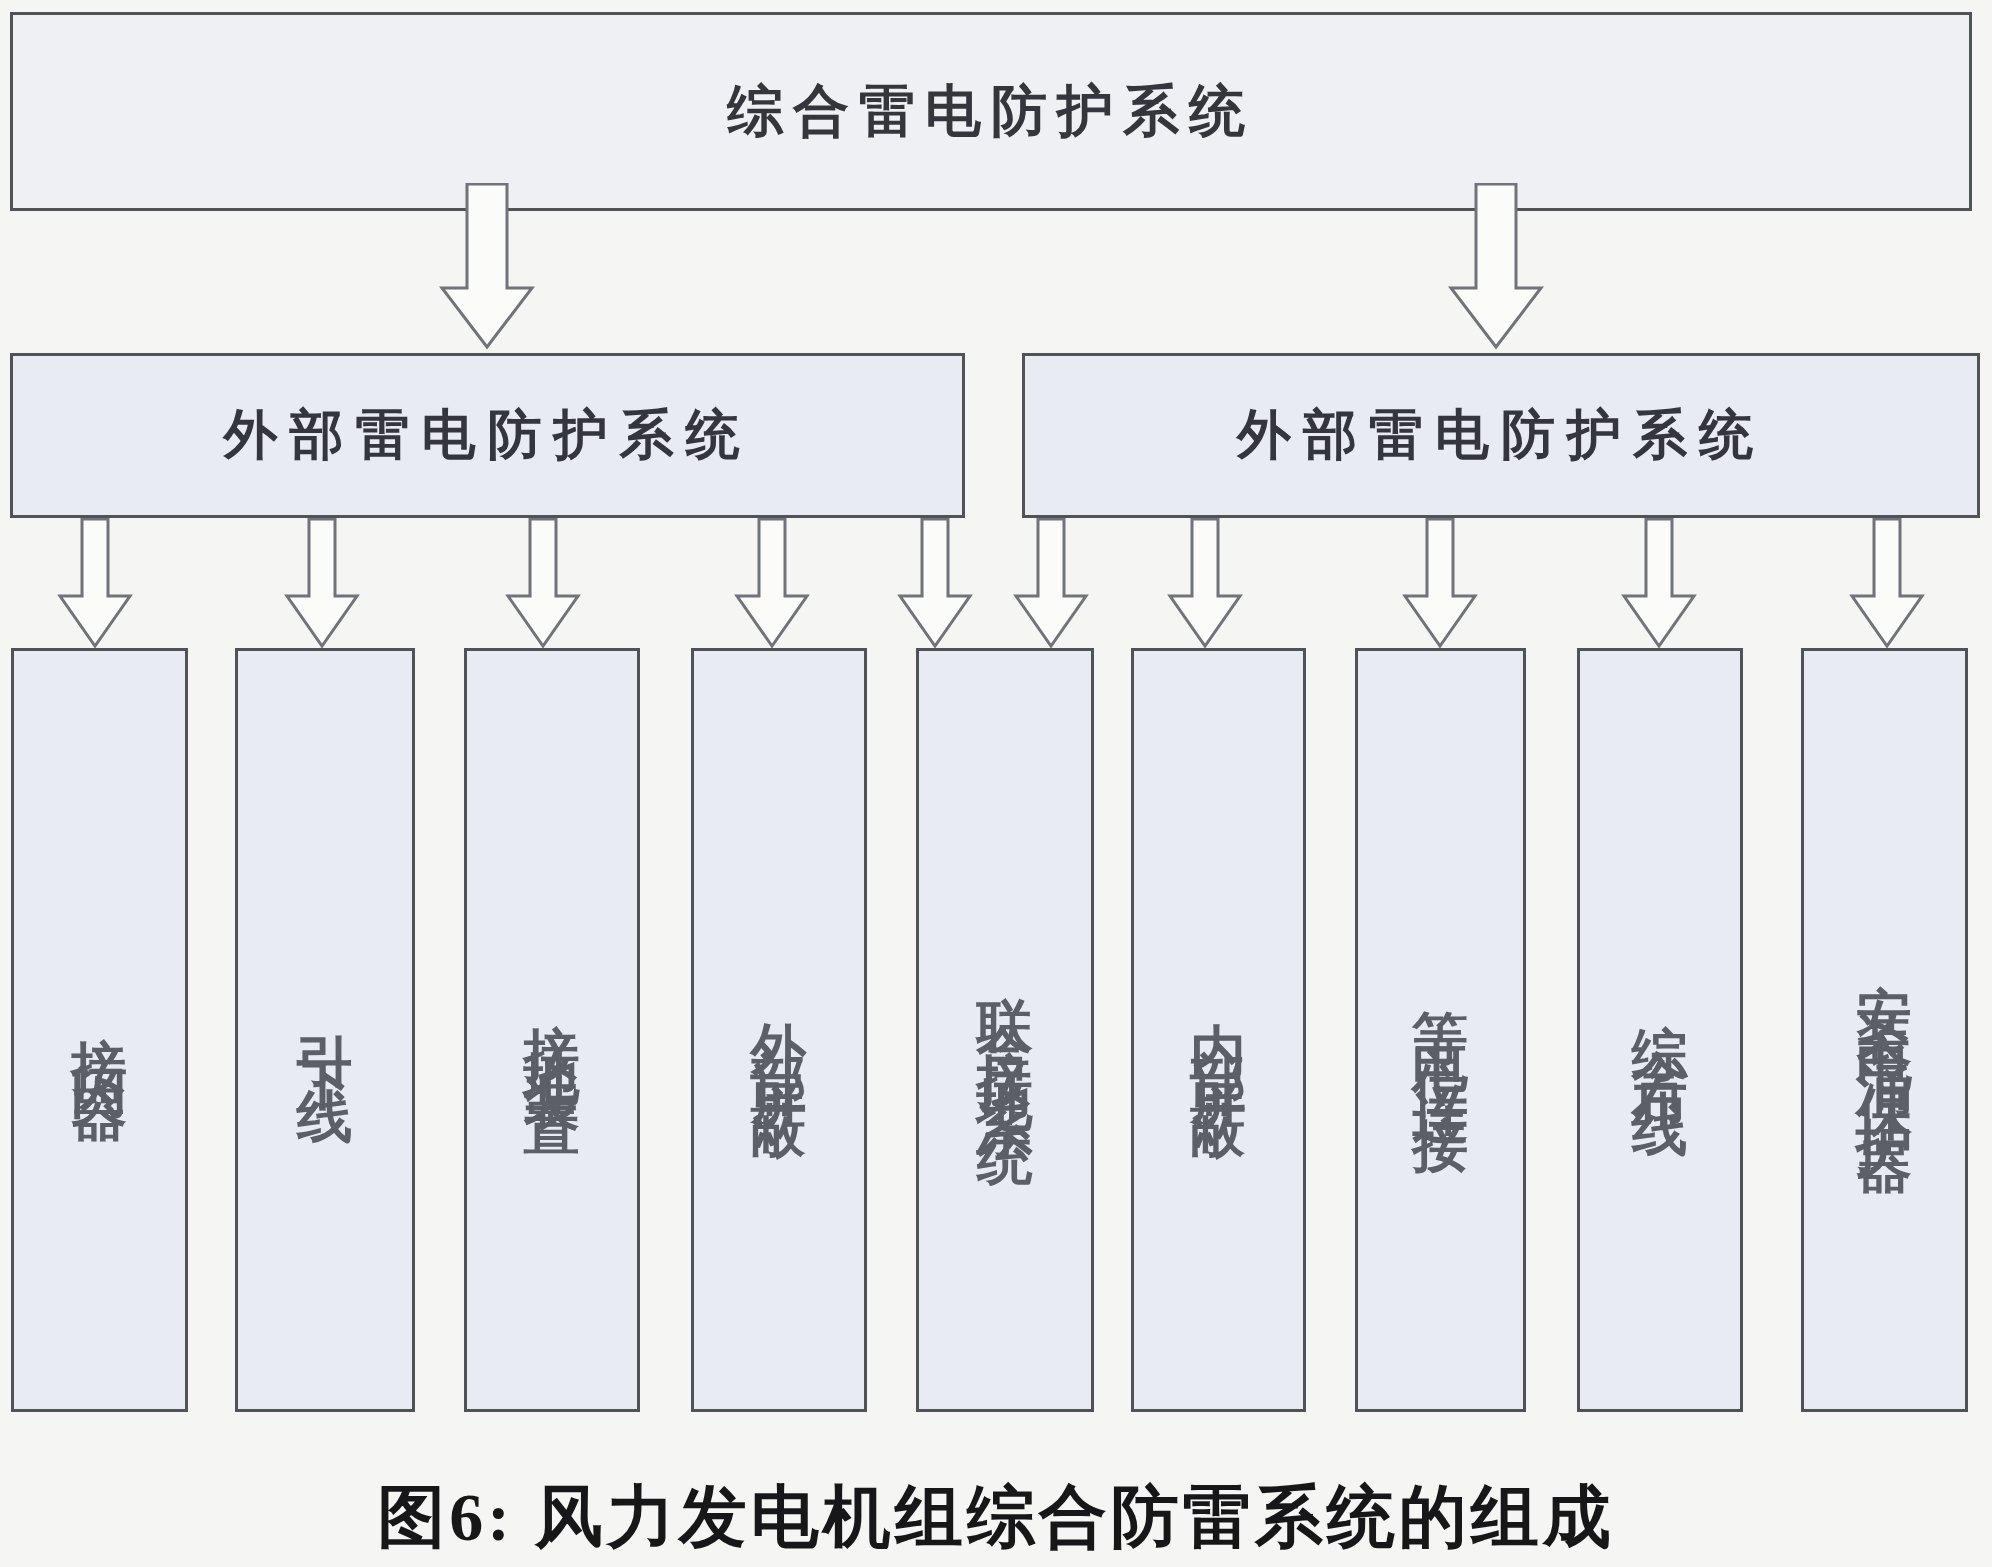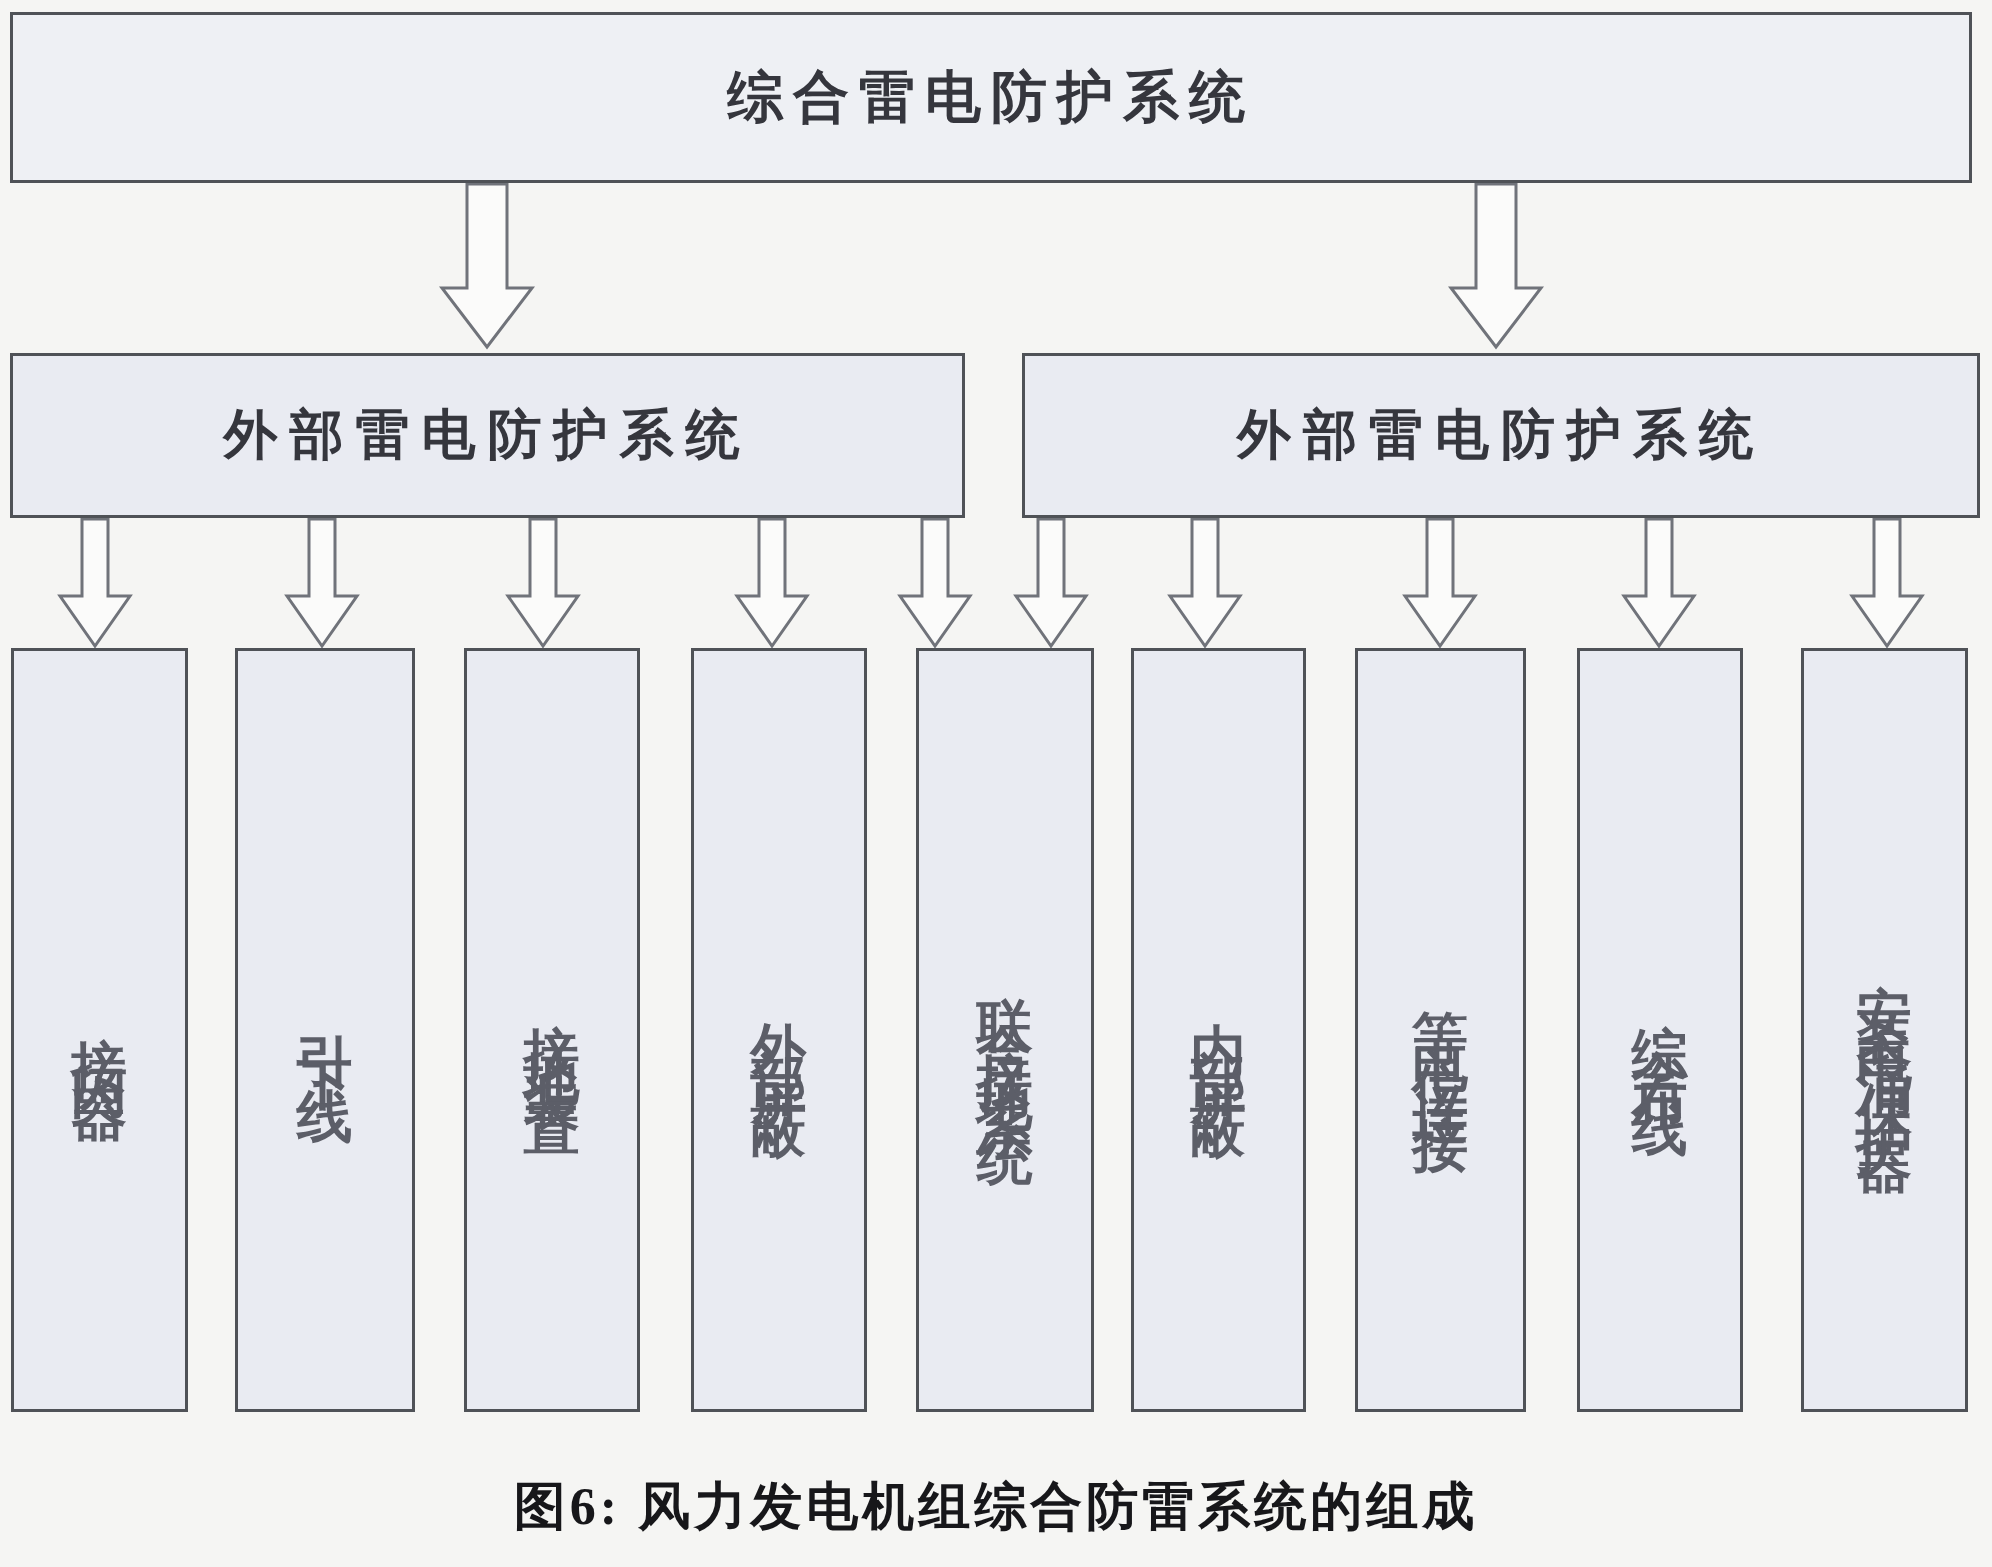--- a/index.html
+++ b/index.html
@@ -18,21 +18,21 @@
   .box {
     position: absolute;
     box-sizing: border-box;
     border: 3px solid var(--border, #4f5257);
     background: var(--box-fill, #e9ebf2);
     display: flex;
     align-items: center;
     justify-content: center;
   }
   .root-box {
-    left: 10px; top: 12px; width: 1962px; height: 171px;
+    left: 10px; top: 12px; width: 1962px; height: 199px;
     background: var(--top-box-fill, #eef0f4);
   }
   .root-box .lbl {
     font-size: 56px; font-weight: bold;
     color: var(--heading-text, #35363d);
     letter-spacing: 10px;
   }
   .branch-box { top: 353px; height: 165px; }
   .branch-box.left  { left: 10px;   width: 955px; }
   .branch-box.right { left: 1022px; width: 958px; }
@@ -60,21 +60,21 @@
   .arrow polygon {
     fill: var(--arrow-fill, #fbfbfa);
     stroke: var(--arrow-outline, #70737a);
     stroke-width: 3px;
     stroke-linejoin: miter;
   }
   .caption {
     position: absolute;
     left: 0; top: 1472px; width: 100%;
     text-align: center;
-    font-size: 52px;
+    font-size: 68px;
     font-weight: bold;
     color: var(--caption-text, #17171a);
     letter-spacing: 4px;
     font-family: "Liberation Serif", "DejaVu Serif", serif;
   }
 </style>
 </head>
 <body>
 
 <div class="canvas">

